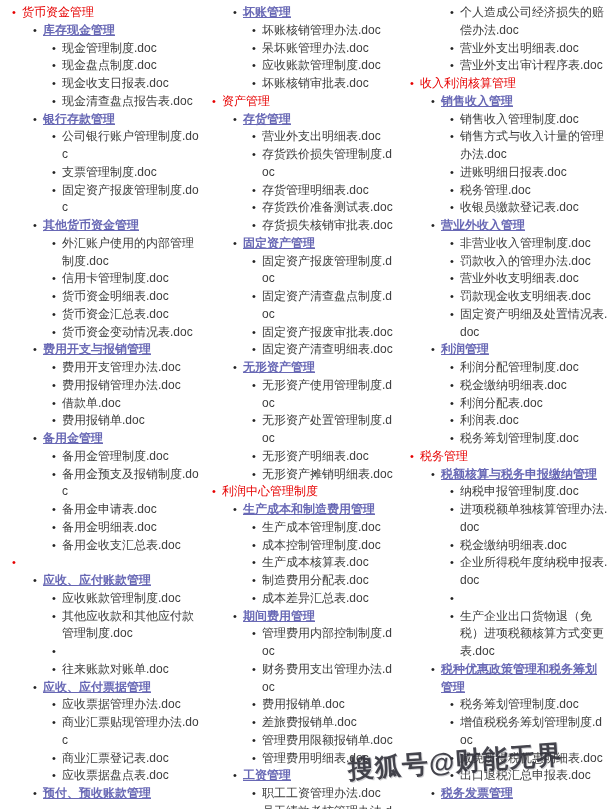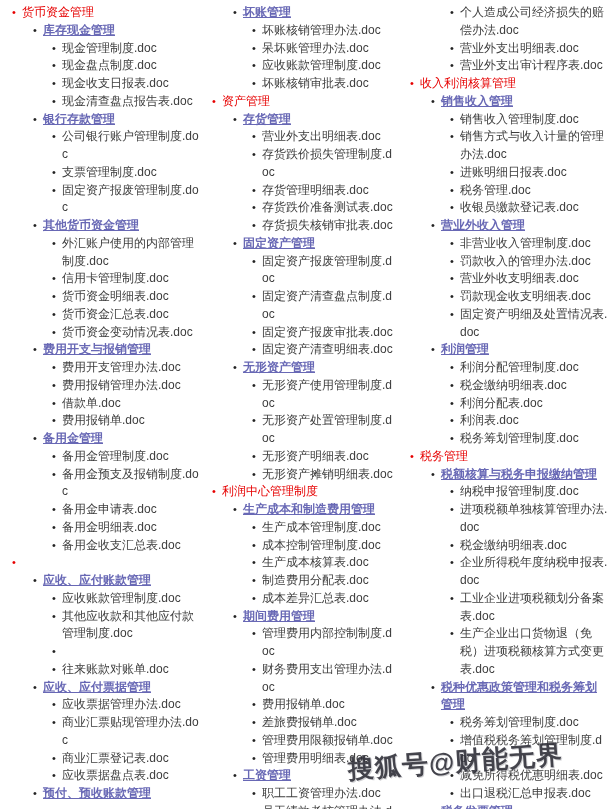--- a/index.html
+++ b/index.html
@@ -492,21 +492,20 @@
         <div class="row lvl3">
           <span class="bullet">•</span>
           <span class="txt">税金缴纳明细表.doc</span>
         </div>
         <div class="row lvl3">
           <span class="bullet">•</span>
           <span class="txt">企业所得税年度纳税申报表.doc</span>
         </div>
         <div class="row lvl3">
           <span class="bullet">•</span>
-          <span class="txt">工业企业进项税额划分备案表.doc</span>
         </div>
         <div class="row lvl3">
           <span class="bullet">•</span>
           <span class="txt">生产企业出口货物退（免税）进项税额核算方式变更表.doc</span>
         </div>
         <div class="row lvl2">
           <span class="bullet">•</span>
           <span class="txt">税种优惠政策管理和税务筹划管理</span>
         </div>
         <div class="row lvl3">

